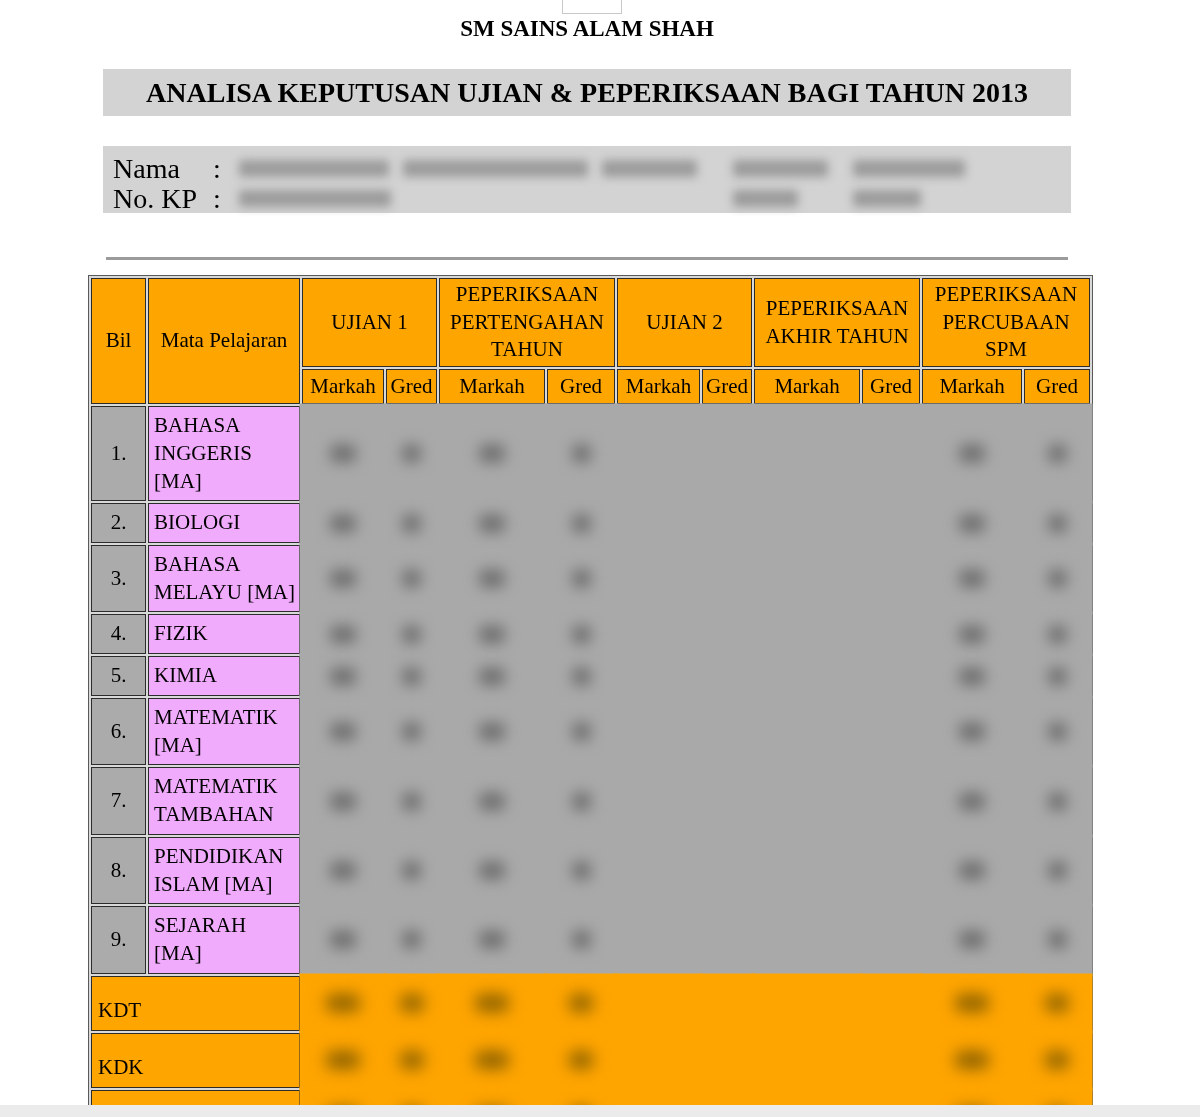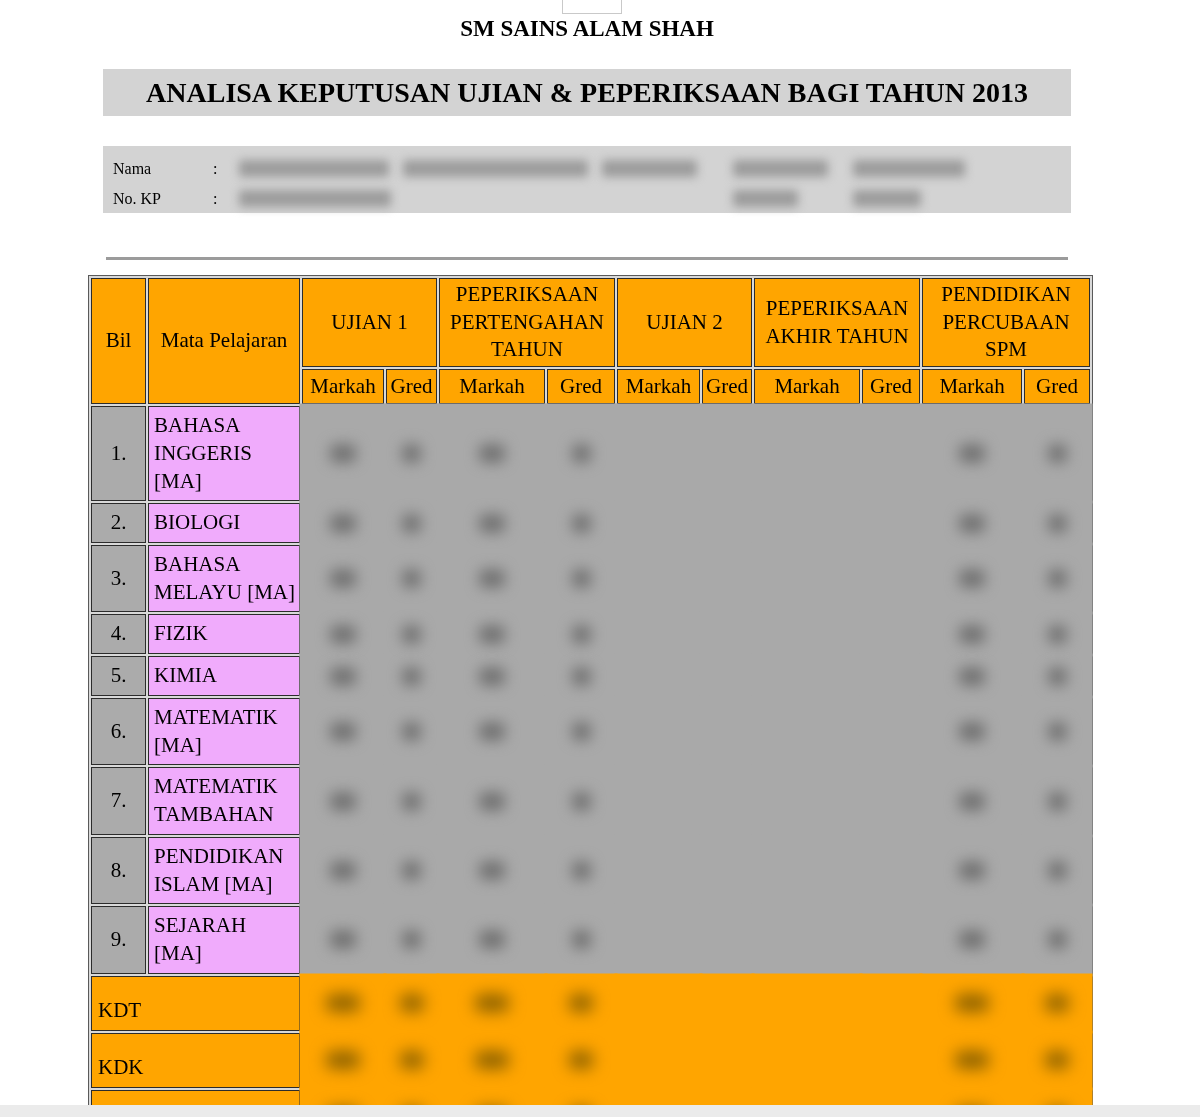--- a/index.html
+++ b/index.html
@@ -23,21 +23,21 @@
 
   .banner {
     margin:27px 15px 0 15px; height:47px; background:#d3d3d3;
     display:flex; align-items:center; justify-content:center;
     font-weight:bold; font-size:28px; white-space:nowrap;
   }
 
   .info-box {
     margin:30px 15px 0 15px; height:67px; background:#d3d3d3;
     position:relative; padding:9px 0 0 10px; box-sizing:border-box;
-    font-size:16px;
+    font-size:28px;
   }
   .info-row { display:flex; align-items:center; height:27px; margin-bottom:3px; }
   .ilabel { width:100px; }
   .icolon { width:26px; }
   .blob { height:17px; background:#9c9c9c; border-radius:2px; filter:blur(5px); }
   .b-a { width:150px; margin-right:14px; }
   .b-b { width:185px; margin-right:14px; }
   .b-c { width:95px; }
   .b-kp { width:152px; }
   .right-info { position:absolute; left:630px; top:9px; }
@@ -145,21 +145,21 @@
         <col style="width:66px">
     </colgroup>
     <thead>
       <tr>
         <th rowspan="2">Bil</th>
         <th rowspan="2">Mata Pelajaran</th>
         <th colspan="2">UJIAN 1</th>
         <th colspan="2">PEPERIKSAAN PERTENGAHAN TAHUN</th>
         <th colspan="2">UJIAN 2</th>
         <th colspan="2">PEPERIKSAAN AKHIR TAHUN</th>
-        <th colspan="2">PENDIDIKAN PERCUBAAN SPM</th>
+        <th colspan="2">PEPERIKSAAN PERCUBAAN SPM</th>
       </tr>
       <tr class="subhead">
         <th>Markah</th>
         <th>Gred</th>
         <th>Markah</th>
         <th>Gred</th>
         <th>Markah</th>
         <th>Gred</th>
         <th>Markah</th>
         <th>Gred</th>

